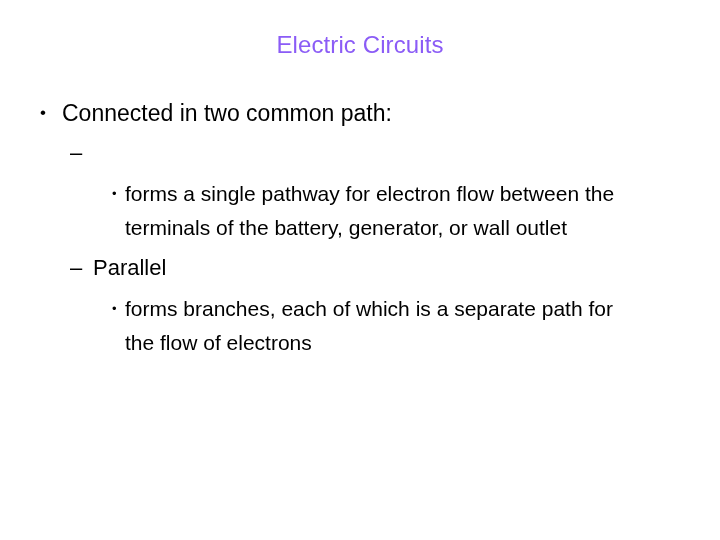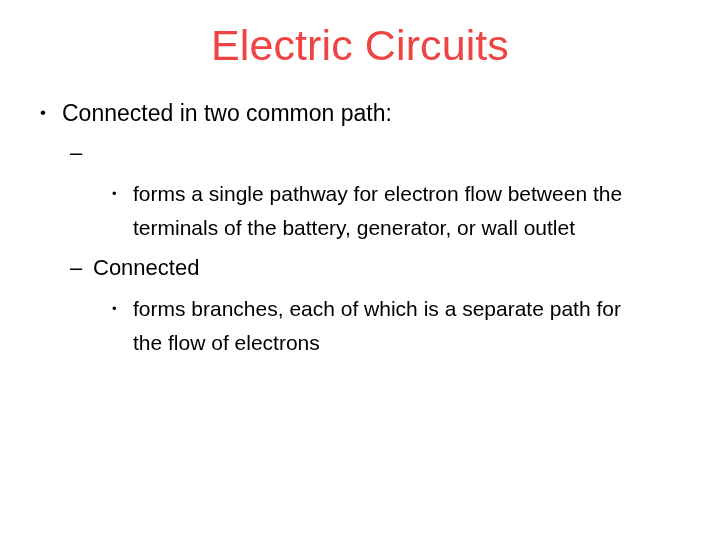--- a/index.html
+++ b/index.html
@@ -19,24 +19,24 @@
     width: 720px;
     height: 540px;
     background: #ffffff;
   }
   .slide-title {
     position: absolute;
     top: 25px;
     left: 0;
     width: 720px;
     text-align: center;
-    font-size: 43px;
+    font-size: 24px;
     line-height: 40px;
     font-weight: 400;
-    color: #ef4444;
+    color: #8b5cf6;
     letter-spacing: 0.1px;
     white-space: nowrap;
   }
   .body-area {
     position: absolute;
     top: 98px;
     left: 0;
     width: 720px;
   }
   .bullet-row {
@@ -85,21 +85,20 @@
   }
   .lvl3 .marker {
     width: 13px;
     flex: 0 0 13px;
     font-size: 13px;
     line-height: 34px;
   }
   .lvl3 .text {
     flex: 1 1 auto;
     max-width: 500px;
-    margin-left: 8px;
   }
   .gap-after-lvl3 {
     margin-bottom: 8px;
   }
 </style>
 </head>
 <body>
 
 <div class="slide">
 
@@ -116,21 +115,21 @@
       <span class="marker">–</span>
     </div>
 
     <div class="bullet-row lvl3 gap-after-lvl3">
       <span class="marker">•</span>
       <span class="text">forms a single pathway for electron flow between the terminals of the battery, generator, or wall outlet</span>
     </div>
 
     <div class="bullet-row lvl2">
       <span class="marker">–</span>
-      <span class="text">Connected</span>
+      <span class="text">Parallel</span>
     </div>
 
     <div class="bullet-row lvl3">
       <span class="marker">•</span>
       <span class="text">forms branches, each of which is a separate path for the flow of electrons</span>
     </div>
 
   </div>
 </div>
 

